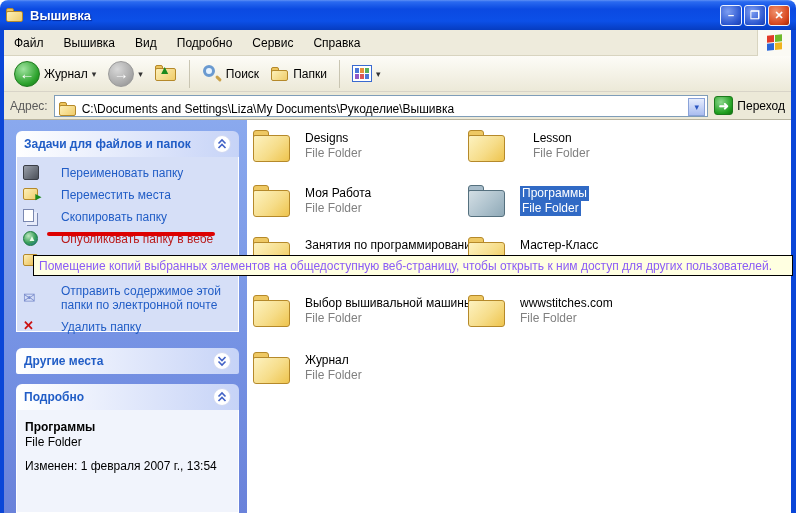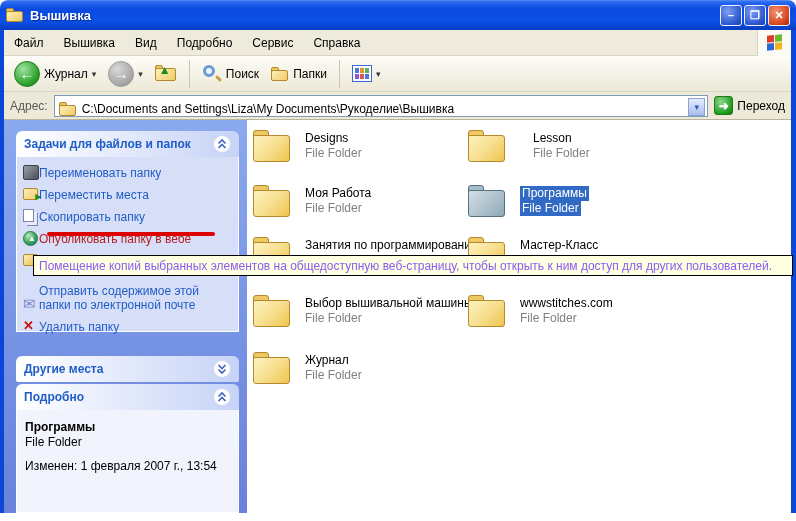--- a/index.html
+++ b/index.html
@@ -82,21 +82,21 @@
   .sidebar { position:absolute; left:4px; top:120px; width:243px; height:393px;
     background:linear-gradient(180deg,#8aa9ee 0%,#7693e4 55%,#6a82da 100%); }
   .panel { position:absolute; width:223px; left:12px; }
   .panel-header { height:26px; border-radius:6px 6px 0 0;
     background:linear-gradient(90deg,#ffffff,#c6d3f7);
     display:flex; align-items:center; padding:0 8px; }
   .panel-title { color:#215dc6; font-weight:bold; }
   .chev-btn { margin-left:auto; width:18px; height:18px; border-radius:50%;
     background:#fff; border:1px solid #d0d8f2; display:flex; align-items:center; justify-content:center; }
   .panel-body { background:#d6dff7; border:1px solid #ffffff; border-top:none; padding:8px 6px; }
-  .task-item { display:flex; gap:0; margin-bottom:7px; align-items:flex-end; }
+  .task-item { display:flex; gap:22px; margin-bottom:7px; align-items:center; }
   .task-label { color:#215dc6; line-height:14px; }
   .task-item.hovered .task-label { color:#b91c1c; }
   .task-icon { width:16px; height:15px; position:relative; flex:0 0 16px; }
   .ti-rename { background:linear-gradient(135deg,#9aa0aa,#4a4f58); border-radius:2px; border:1px solid #3a3e46; }
   .ti-copy { background:#fff; border:1px solid #7a88b0; box-shadow:3px 3px 0 #e8ecfa,4px 4px 0 #7a88b0; width:11px; height:13px; }
   .ti-globe { width:15px; height:15px; border-radius:50%;
     background:radial-gradient(circle at 35% 30%,#bfe8bf,#3aa05a 55%,#1c6aa8); border:1px solid #1a7a3a; }
   .ti-globe::after { content:"▲"; position:absolute; left:4px; top:2px; font-size:8px; color:#eaffea; }
   .ti-mail { color:#7a8ccc; font-size:15px; line-height:14px; }
   .ti-del { color:#cc1111; font-weight:bold; font-size:13px; line-height:14px; }
@@ -276,21 +276,21 @@
           <span class="task-icon ti-mail">✉</span>
           <span class="task-label" style="width:162px;">Отправить содержимое этой папки по электронной почте</span>
         </div>
         <div class="task-item">
           <span class="task-icon ti-del">✕</span>
           <span class="task-label">Удалить папку</span>
         </div>
       </div>
     </div>
 
-    <div class="panel" style="top:236px;">
+    <div class="panel" style="top:228px;">
       <div class="panel-header" style="border-radius:6px 6px 2px 2px;">
         <span class="panel-title">Другие места</span>
         <span class="chev-btn">
           <svg class="chev" width="12" height="12" viewBox="0 0 12 12">
               <path d="M2.5 2 L6 5.5 L9.5 2 M2.5 6.5 L6 10 L9.5 6.5" fill="none" stroke="#4262c6" stroke-width="1.6"></path>
             </svg>
         </span>
       </div>
     </div>
 

